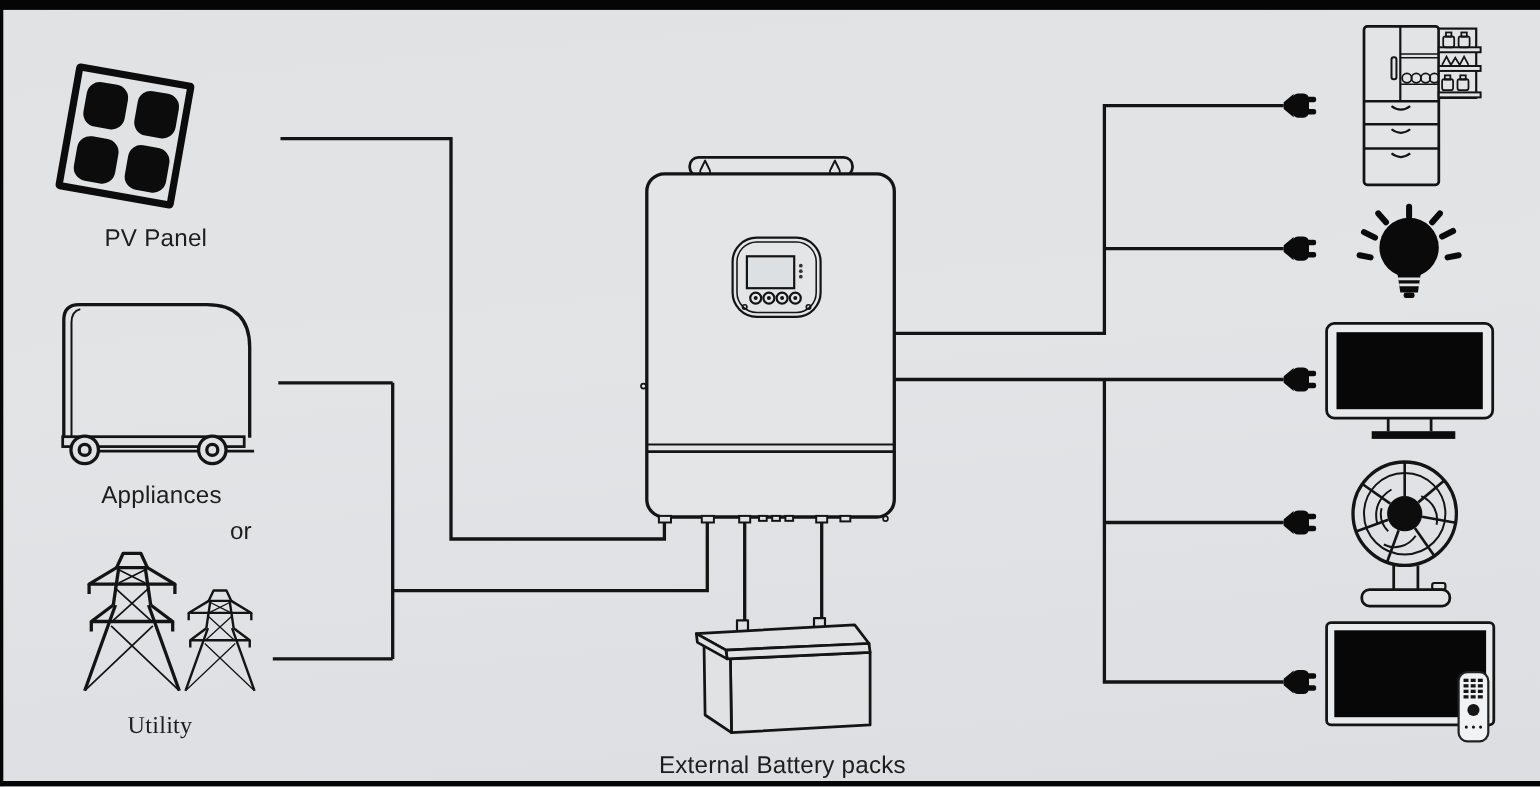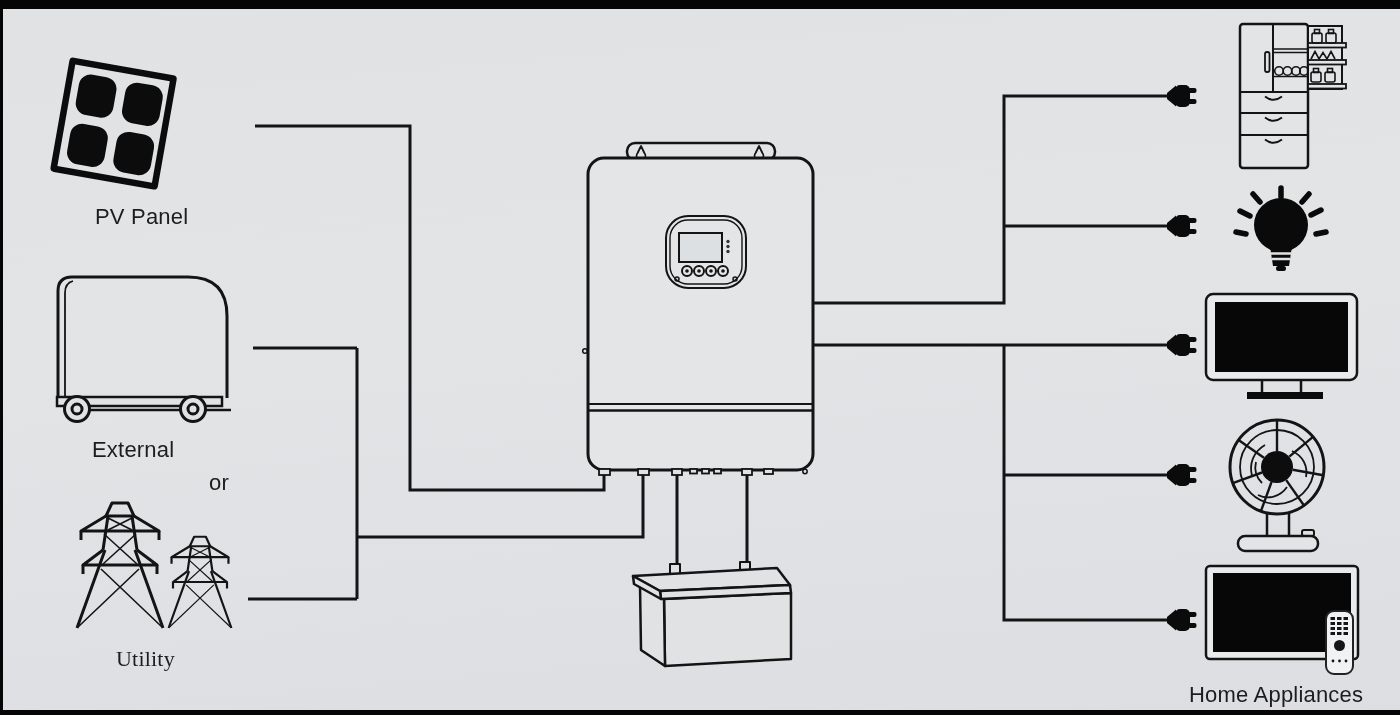--- a/index.html
+++ b/index.html
@@ -249,21 +249,21 @@
         </g>
         <circle cx="1339.5" cy="645.5" r="5.5" fill="#161616"></circle>
         <circle cx="1333" cy="661" r="1.4" fill="#161616"></circle>
         <circle cx="1339.5" cy="661" r="1.4" fill="#161616"></circle>
         <circle cx="1346" cy="661" r="1.4" fill="#161616"></circle>
       </g>
     </g>
   </svg>
 
   <div class="label" style="left:95px;top:204px;">PV Panel</div>
-  <div class="label" style="left:92px;top:437px;">External</div>
+  <div class="label" style="left:92px;top:437px;">Appliances</div>
   <div class="label" style="left:209px;top:470px;">or</div>
   <div class="label" style="left:116px;top:646px;font-family:Liberation Serif, serif;">Utility</div>
-  <div class="label" style="left:1189px;top:682px;">Home Appliances</div>
+  <div class="label" style="left:599px;top:683px;">External Battery packs</div>
 
   <div class="edge edge-top"></div>
   <div class="edge edge-bottom"></div>
   <div class="edge edge-left"></div>
 </div>
 
 </body></html>

